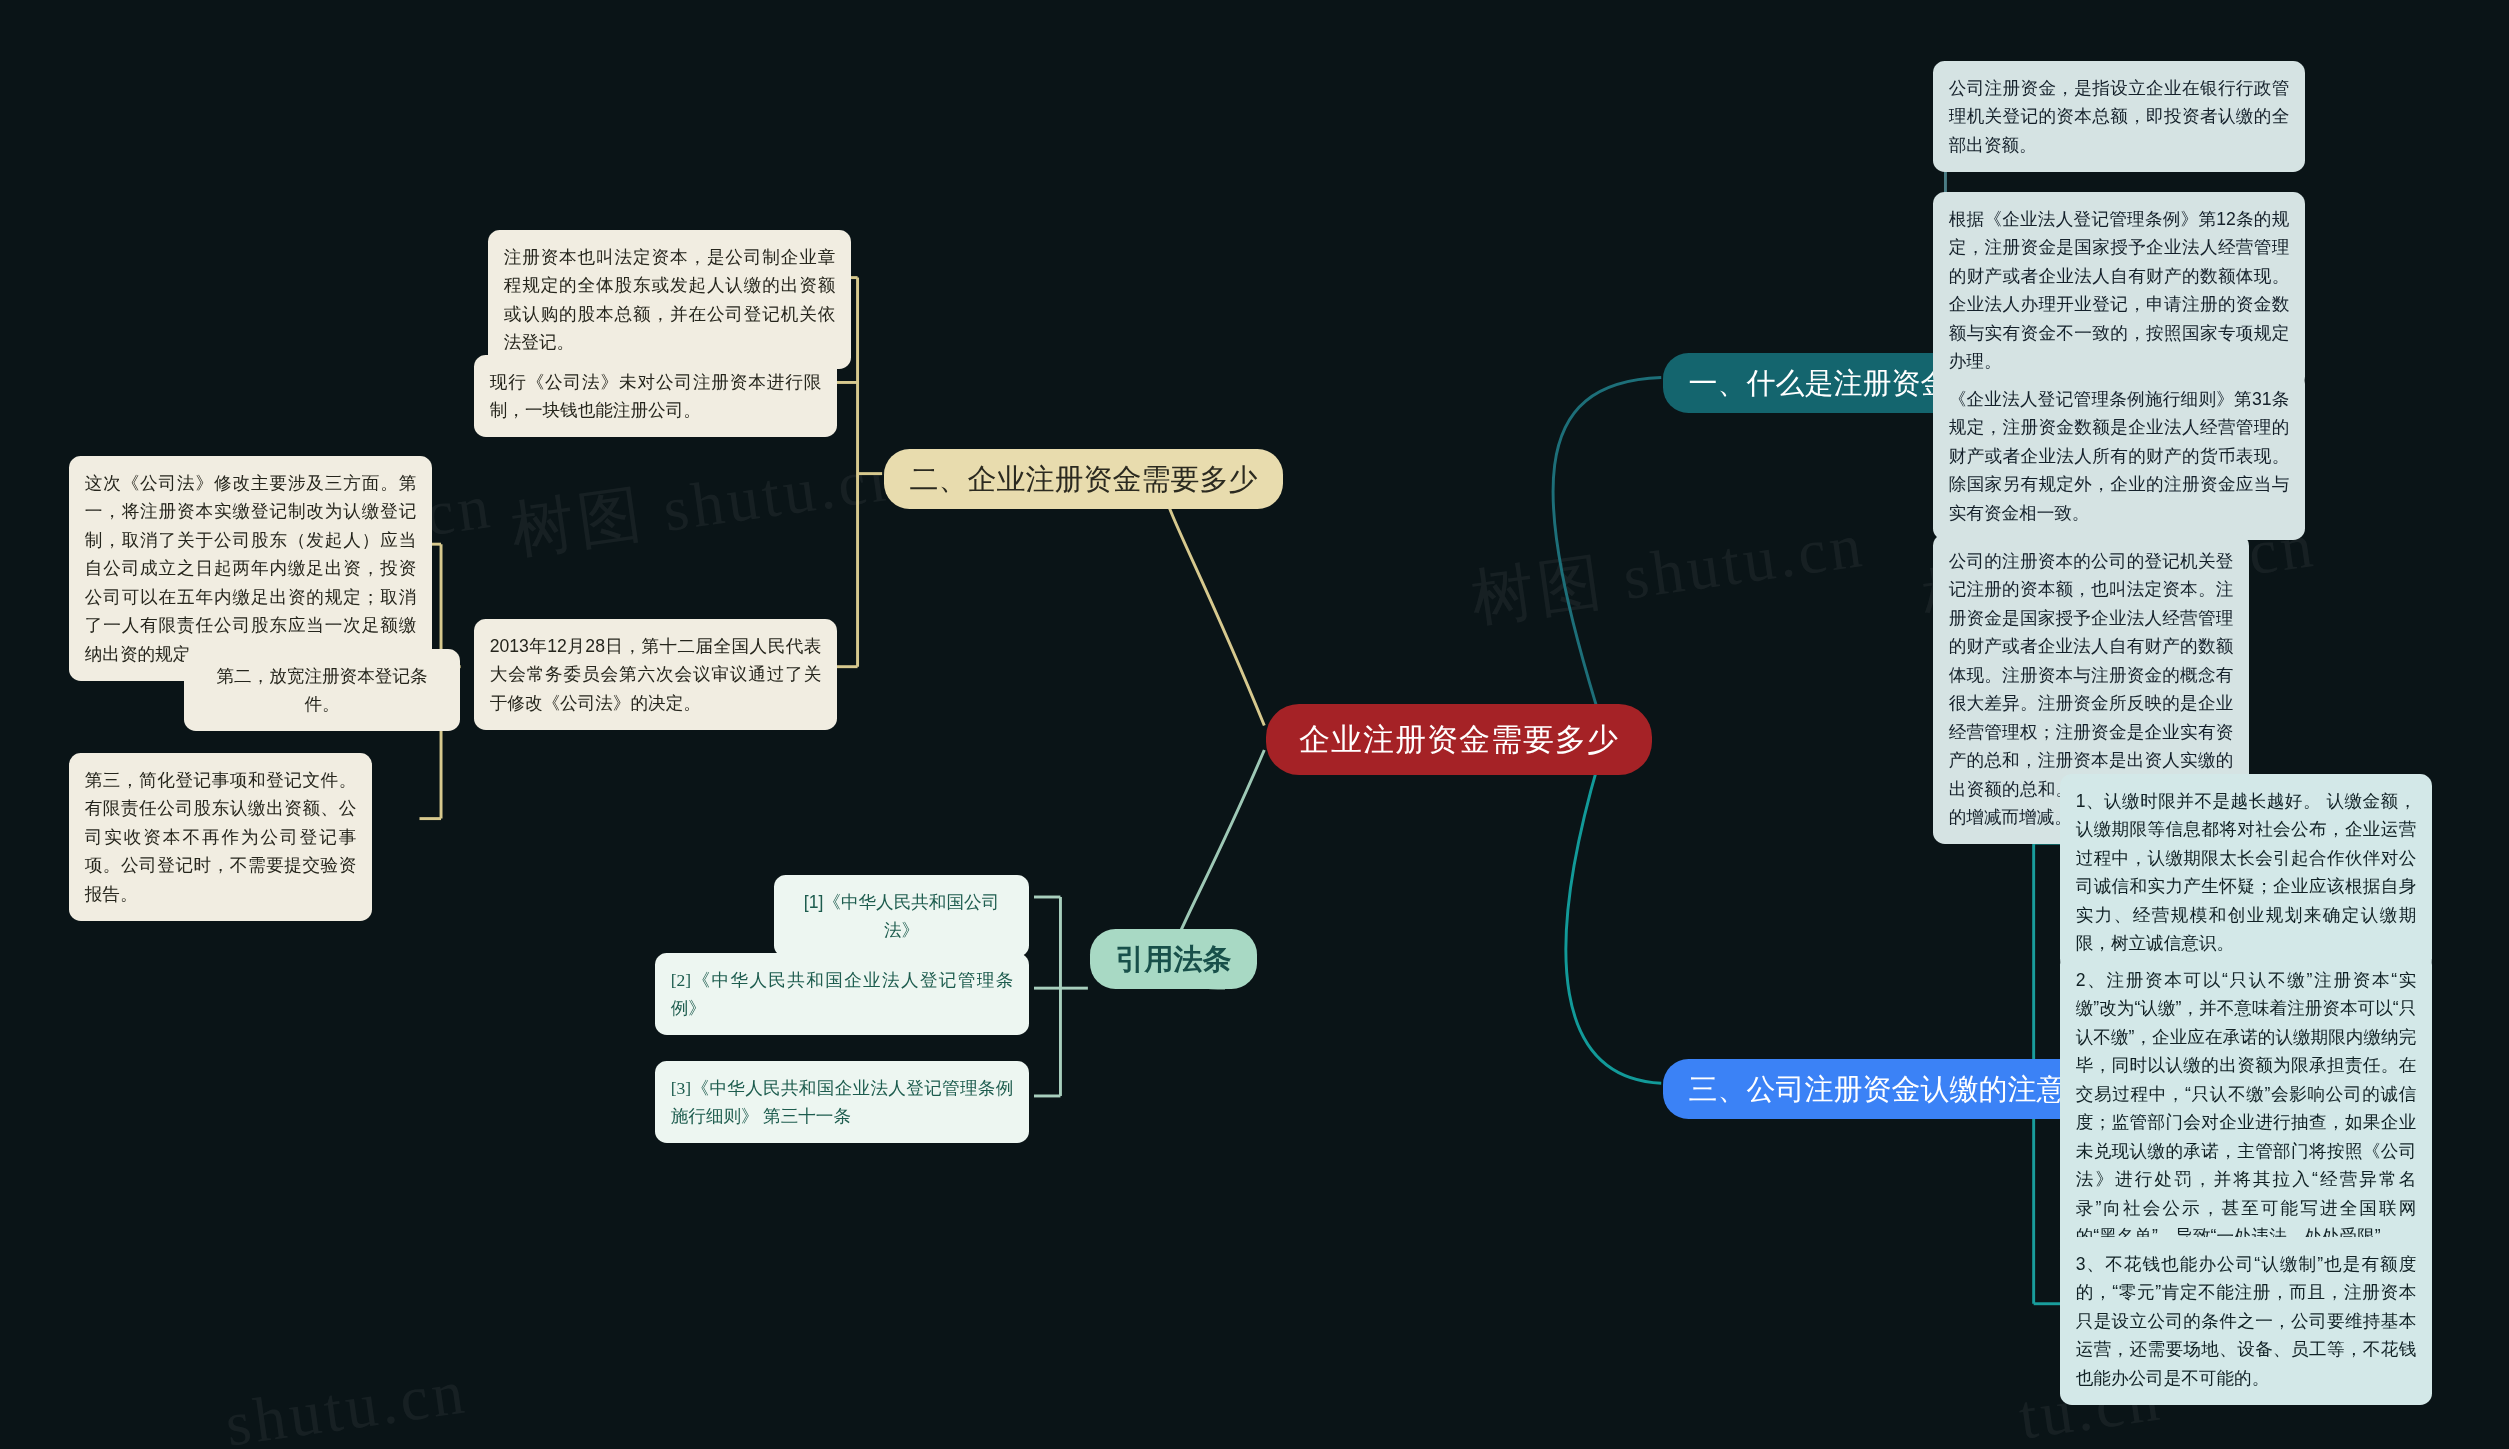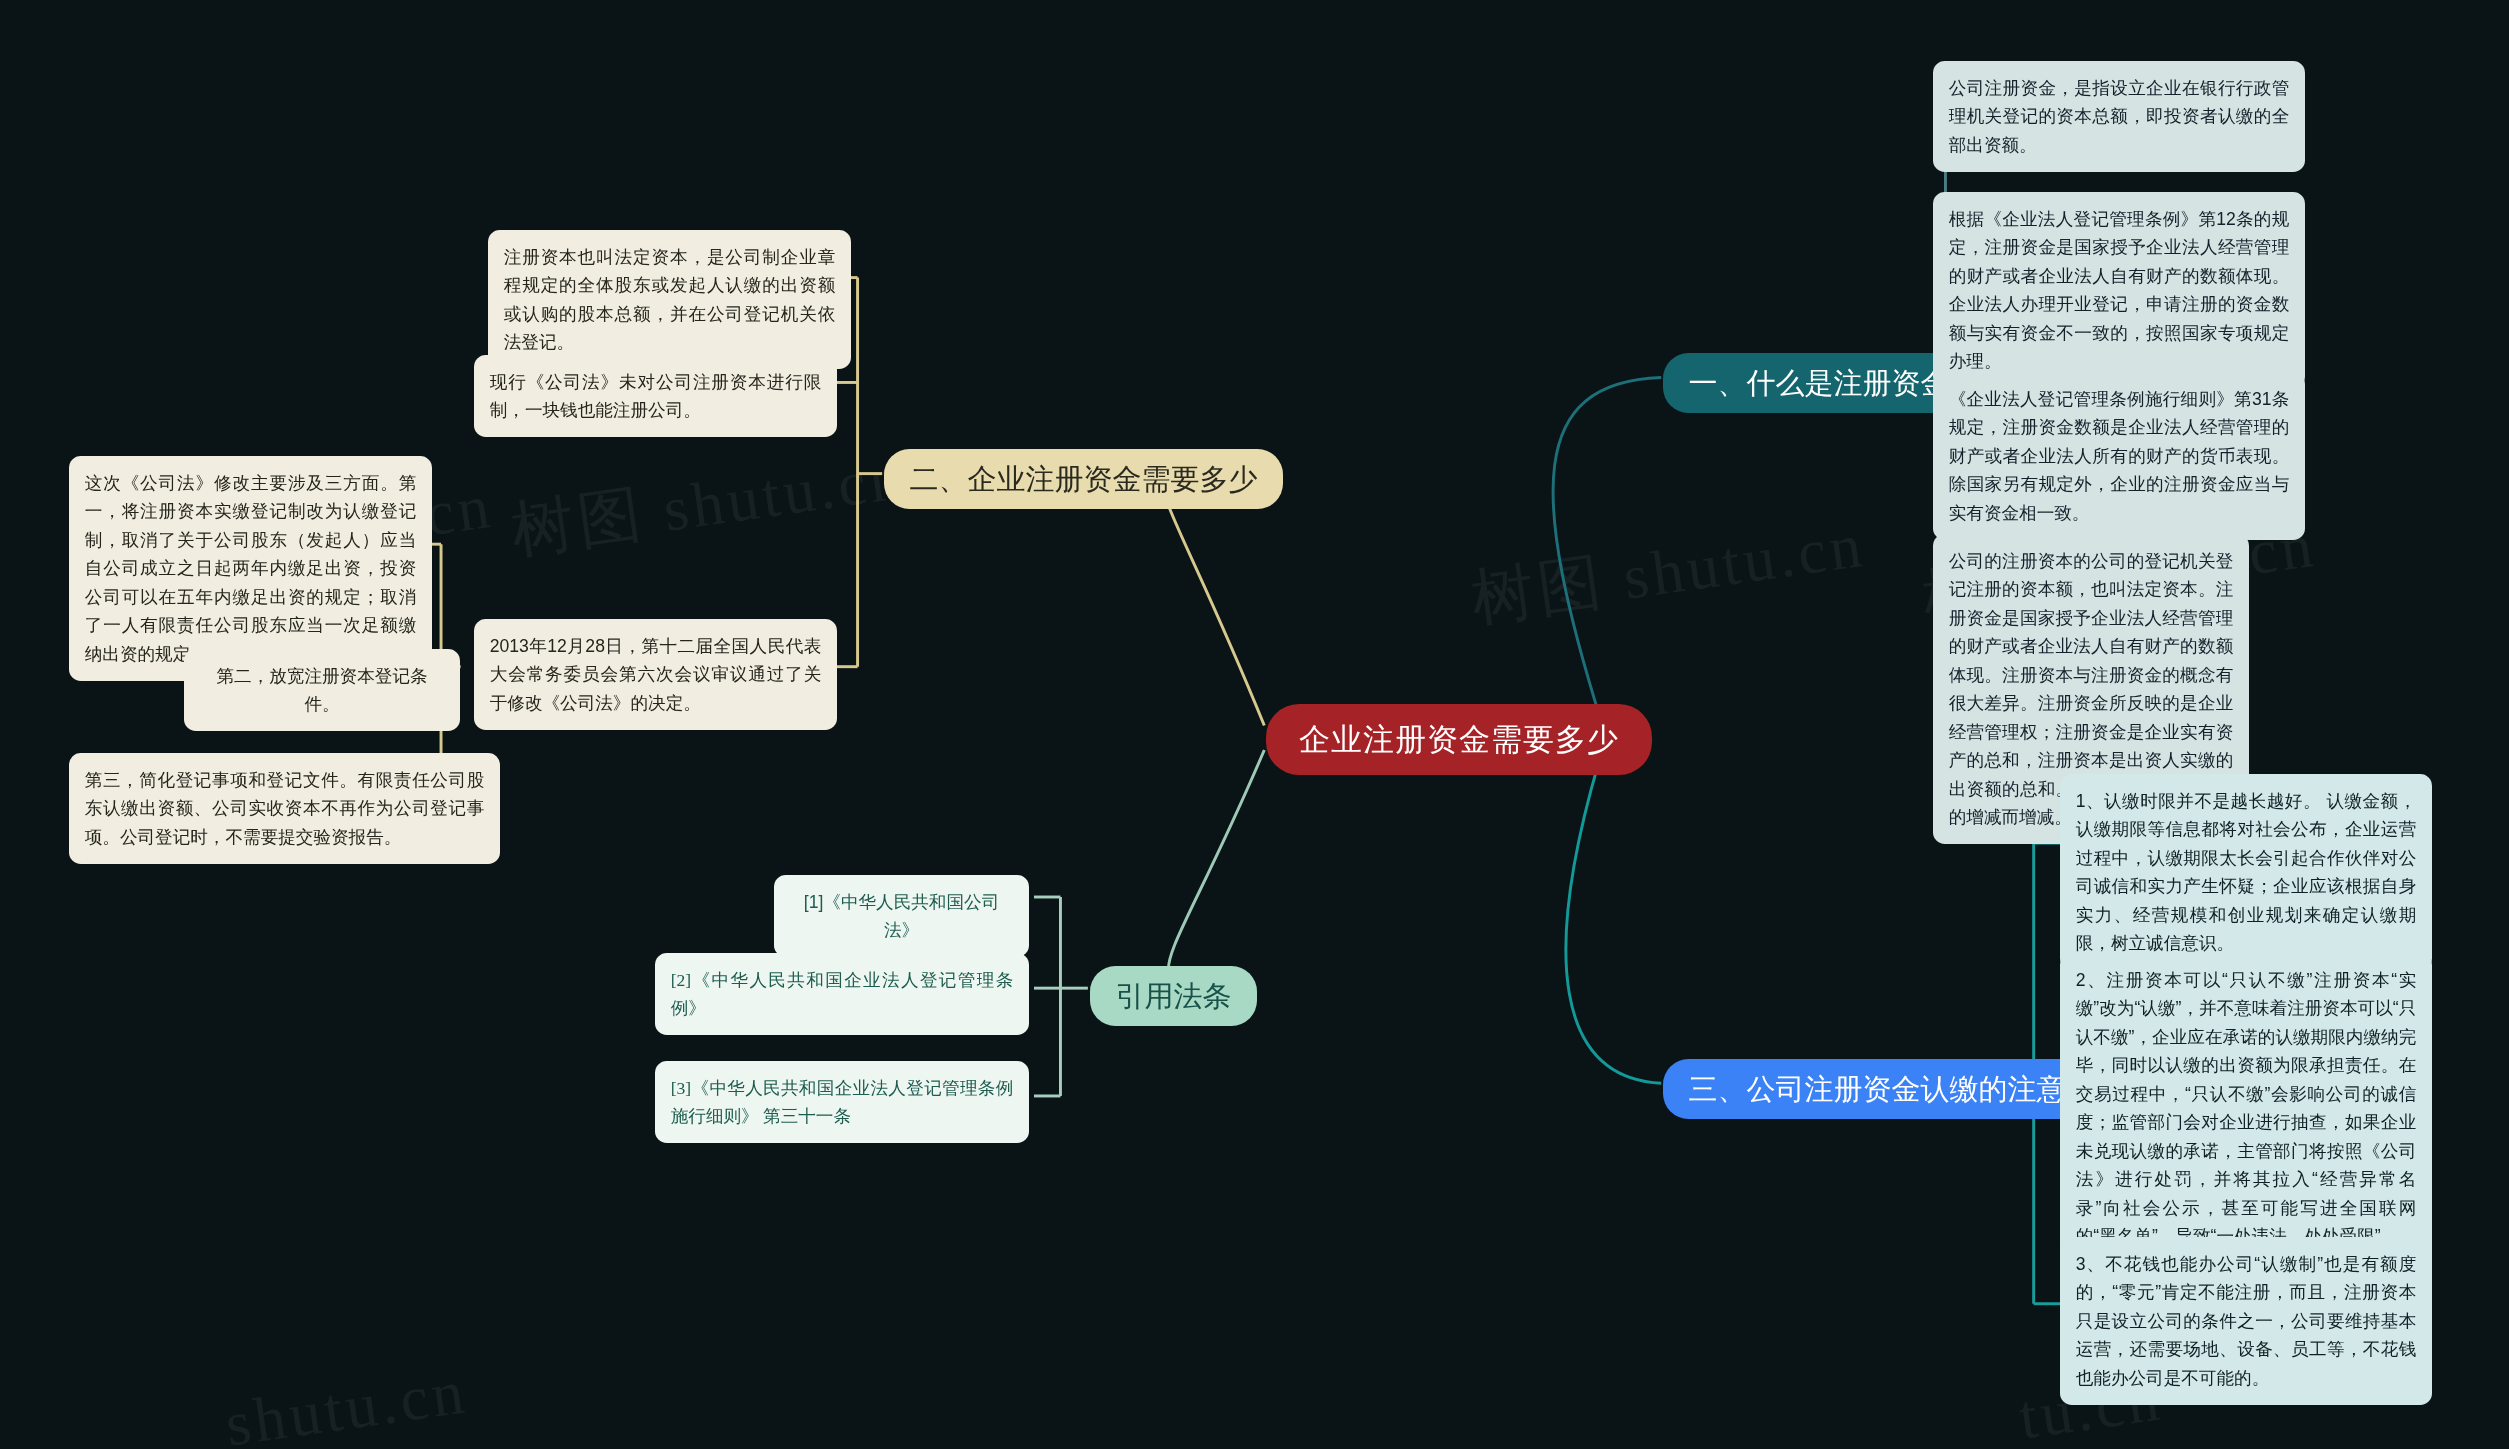--- a/index.html
+++ b/index.html
@@ -104,21 +104,21 @@
 </svg>
 
 <div class="node root" style="left:1266px;top:704px;">企业注册资金需要多少</div>
 
 <div class="node pill pill-teal" style="left:1663px;top:353px;">一、什么是注册资金</div>
 
 <div class="node pill pill-gold" style="left:884px;top:449px;">二、企业注册资金需要多少</div>
 
 <div class="node pill pill-teal2" style="left:1663px;top:1059px;">三、公司注册资金认缴的注意问题</div>
 
-<div class="node pill pill-mint" style="left:1090px;top:966px;">引用法条</div>
+<div class="node pill pill-mint" style="left:1090px;top:929px;font-weight:bold;">引用法条</div>
 
 <div class="node card card-blue" style="left:1933px;top:61px;width:372px;">公司注册资金，是指设立企业在银行行政管理机关登记的资本总额，即投资者认缴的全部出资额。</div>
 
 <div class="node card card-blue" style="left:1933px;top:192px;width:372px;">根据《企业法人登记管理条例》第12条的规定，注册资金是国家授予企业法人经营管理的财产或者企业法人自有财产的数额体现。企业法人办理开业登记，申请注册的资金数额与实有资金不一致的，按照国家专项规定办理。</div>
 
 <div class="node card card-blue" style="left:1933px;top:372px;width:372px;">《企业法人登记管理条例施行细则》第31条规定，注册资金数额是企业法人经营管理的财产或者企业法人所有的财产的货币表现。除国家另有规定外，企业的注册资金应当与实有资金相一致。</div>
 
 <div class="node card card-blue" style="left:1933px;top:534px;width:316px;">公司的注册资本的公司的登记机关登记注册的资本额，也叫法定资本。注册资金是国家授予企业法人经营管理的财产或者企业法人自有财产的数额体现。注册资本与注册资金的概念有很大差异。注册资金所反映的是企业经营管理权；注册资金是企业实有资产的总和，注册资本是出资人实缴的出资额的总和。注册资金随实有资金的增减而增减。</div>
 
 <div class="node card card-cyan" style="left:2060px;top:774px;width:372px;">1、认缴时限并不是越长越好。 认缴金额，认缴期限等信息都将对社会公布，企业运营过程中，认缴期限太长会引起合作伙伴对公司诚信和实力产生怀疑；企业应该根据自身实力、经营规模和创业规划来确定认缴期限，树立诚信意识。</div>
@@ -130,20 +130,20 @@
 <div class="node card card-cream" style="left:472px;top:230px;width:363px;margin-left:16px;">注册资本也叫法定资本，是公司制企业章程规定的全体股东或发起人认缴的出资额或认购的股本总额，并在公司登记机关依法登记。</div>
 
 <div class="node card card-cream" style="left:474px;top:355px;width:363px;">现行《公司法》未对公司注册资本进行限制，一块钱也能注册公司。</div>
 
 <div class="node card card-cream" style="left:474px;top:619px;width:363px;">2013年12月28日，第十二届全国人民代表大会常务委员会第六次会议审议通过了关于修改《公司法》的决定。</div>
 
 <div class="node card card-cream" style="left:69px;top:456px;width:363px;">这次《公司法》修改主要涉及三方面。第一，将注册资本实缴登记制改为认缴登记制，取消了关于公司股东（发起人）应当自公司成立之日起两年内缴足出资，投资公司可以在五年内缴足出资的规定；取消了一人有限责任公司股东应当一次足额缴纳出资的规定。</div>
 
 <div class="node card card-cream-c" style="left:184px;top:649px;width:276px;">第二，放宽注册资本登记条件。</div>
 
-<div class="node card card-cream" style="left:69px;top:753px;width:431px;">第三，简化登记事项和登记文件。有限责任公司股东认缴出资额、公司实收资本不再作为公司登记事项。公司登记时，不需要提交验资报告。</div>
+<div class="node card card-cream" style="left:69px;top:753px;width:303px;">第三，简化登记事项和登记文件。有限责任公司股东认缴出资额、公司实收资本不再作为公司登记事项。公司登记时，不需要提交验资报告。</div>
 
 <div class="node card card-mint-c" style="left:774px;top:875px;width:255px;">[1]《中华人民共和国公司法》</div>
 
 <div class="node card card-mint" style="left:655px;top:953px;width:374px;">[2]《中华人民共和国企业法人登记管理条例》</div>
 
 <div class="node card card-mint" style="left:655px;top:1061px;width:374px;">[3]《中华人民共和国企业法人登记管理条例施行细则》 第三十一条</div>
 
 
 </body></html>

